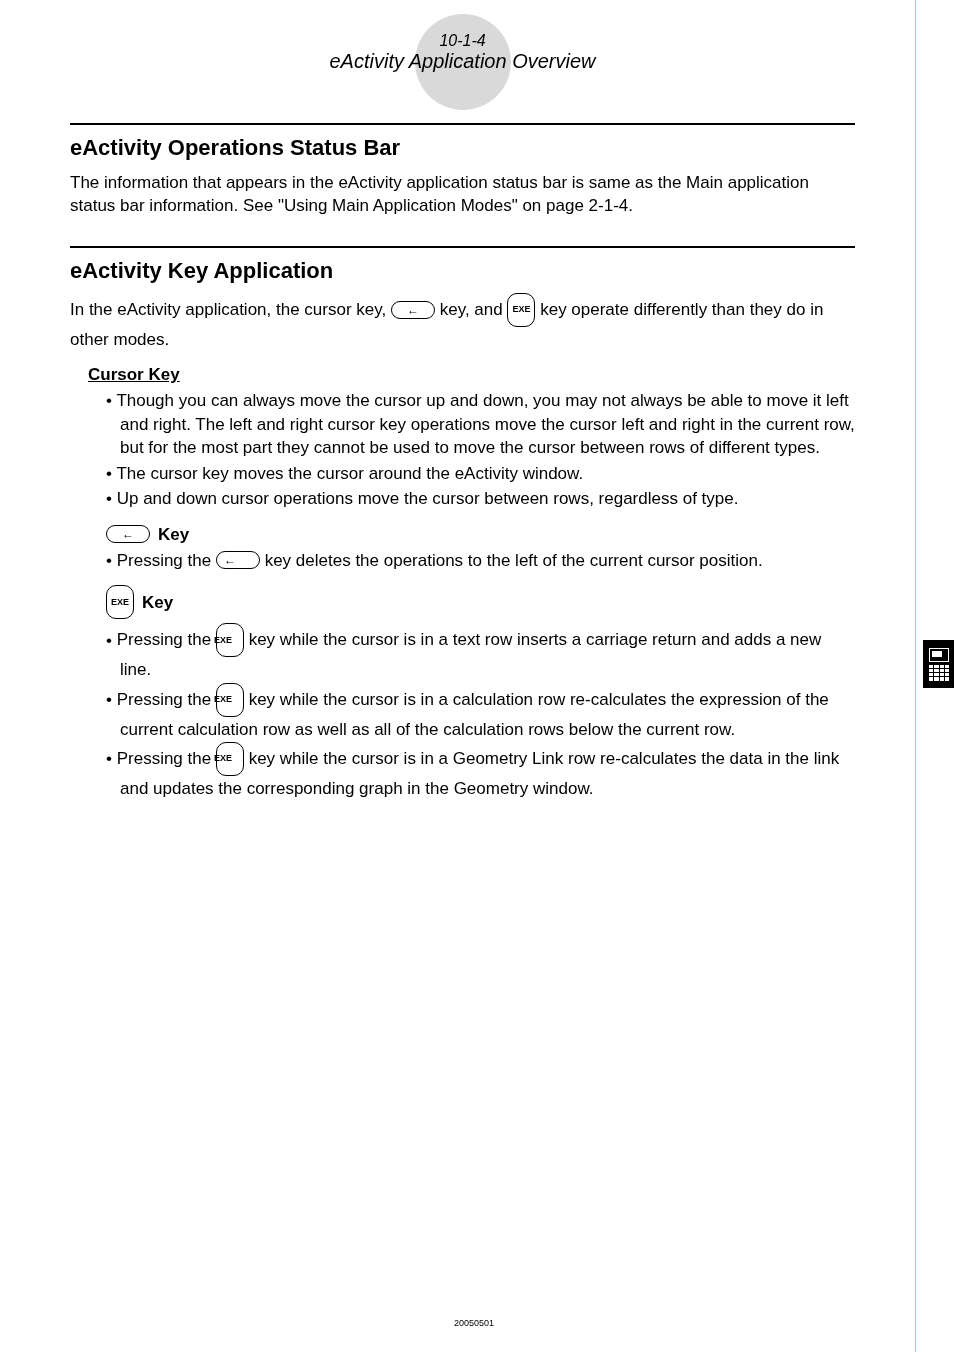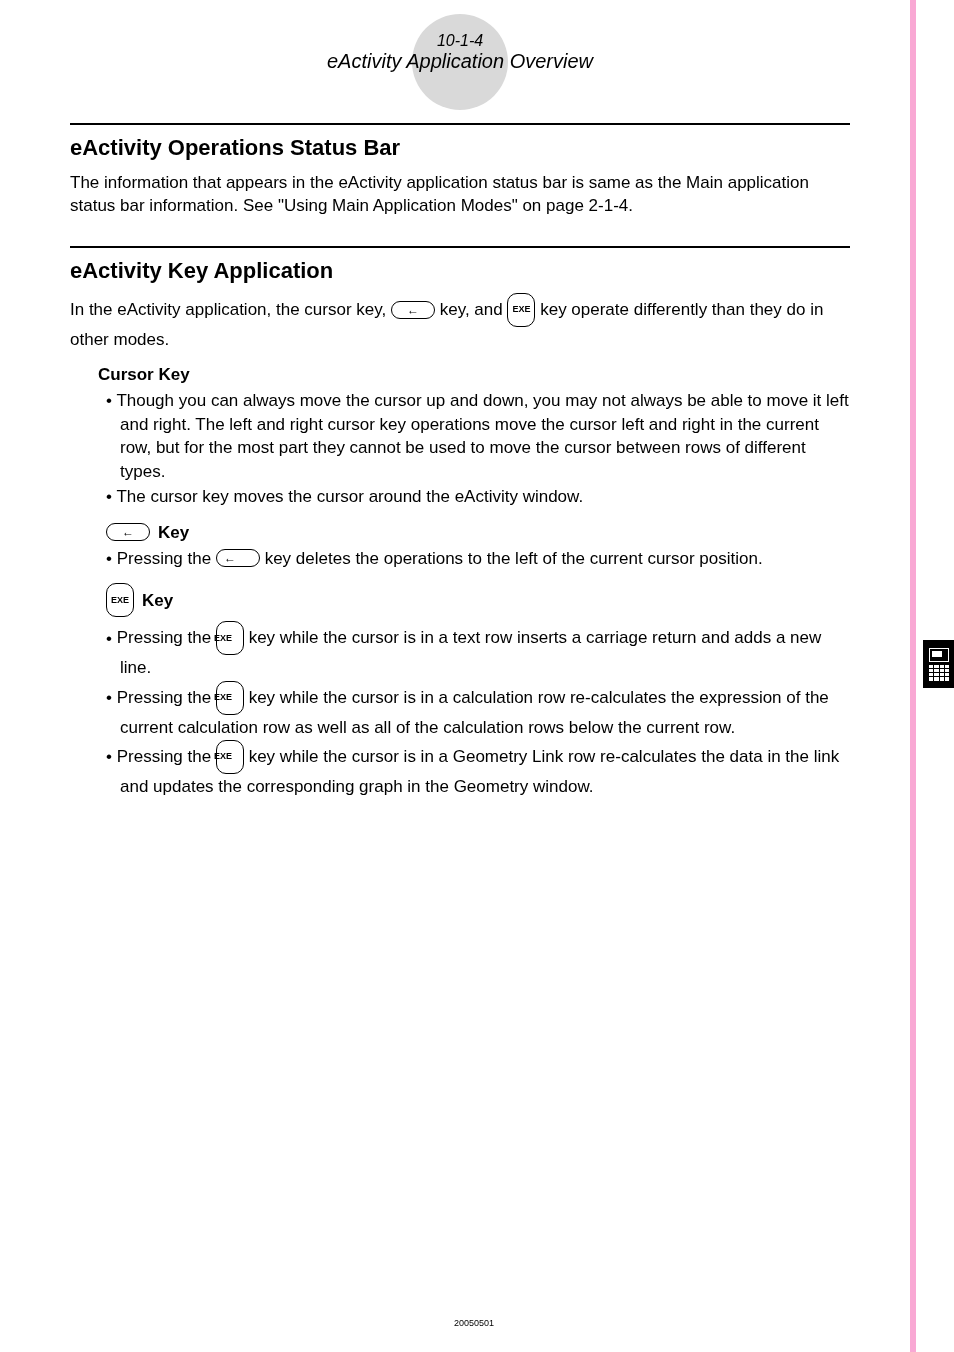--- a/index.html
+++ b/index.html
@@ -8,21 +8,21 @@
       font-family: Arial, Helvetica, sans-serif;
       color: #000;
       background: #fff;
       position: relative;
     }
     .page {
       width: 916px;
       height: 1352px;
       padding: 28px 60px 28px 70px;
       position: relative;
-      border-right: 6px solid #f9a8d4;
+      border-right: 1px solid #f9a8d4;
     }
     .header-wrap {
       position: relative;
       text-align: center;
       margin: 0 auto 50px;
     }
     .header-circle {
       width: 96px;
       height: 96px;
       background: #d9d9d9;
@@ -59,21 +59,22 @@
     p.body {
       font-size: 17px;
       line-height: 1.38;
       margin: 4px 0;
     }
     h3.sub {
       font-size: 17px;
       font-weight: bold;
       margin-top: 14px;
       margin-bottom: 4px;
-      margin-left: 28px;
+      margin-left: 18px;
+      text-decoration: underline;
     }
     h3.keyline {
       display: flex;
       align-items: center;
       gap: 8px;
       font-size: 17px;
       font-weight: bold;
       margin-top: 14px;
       margin-bottom: 4px;
       margin-left: 36px;
@@ -196,20 +197,21 @@
     <span class="key-back">←</span>
     <span> key, and </span>
     <span class="key-exe">EXE</span>
     <span> key operate differently than they do in other modes.</span>
   </p>
 
   <h3 class="sub">Cursor Key</h3>
   <ul class="bullets">
     <li>Though you can always move the cursor up and down, you may not always be able to move it left and right. The left and right cursor key operations move the cursor left and right in the current row, but for the most part they cannot be used to move the cursor between rows of different types.</li>
     <li>The cursor key moves the cursor around the eActivity window.</li>
+    <li>Up and down cursor operations move the cursor between rows, regardless of type.</li>
   </ul>
 
   <h3 class="keyline">
     <span class="key-back">←</span>
     <span> Key</span>
   </h3>
   <ul class="bullets">
     <li>
       <span>Pressing the </span>
       <span class="key-back">←</span>

